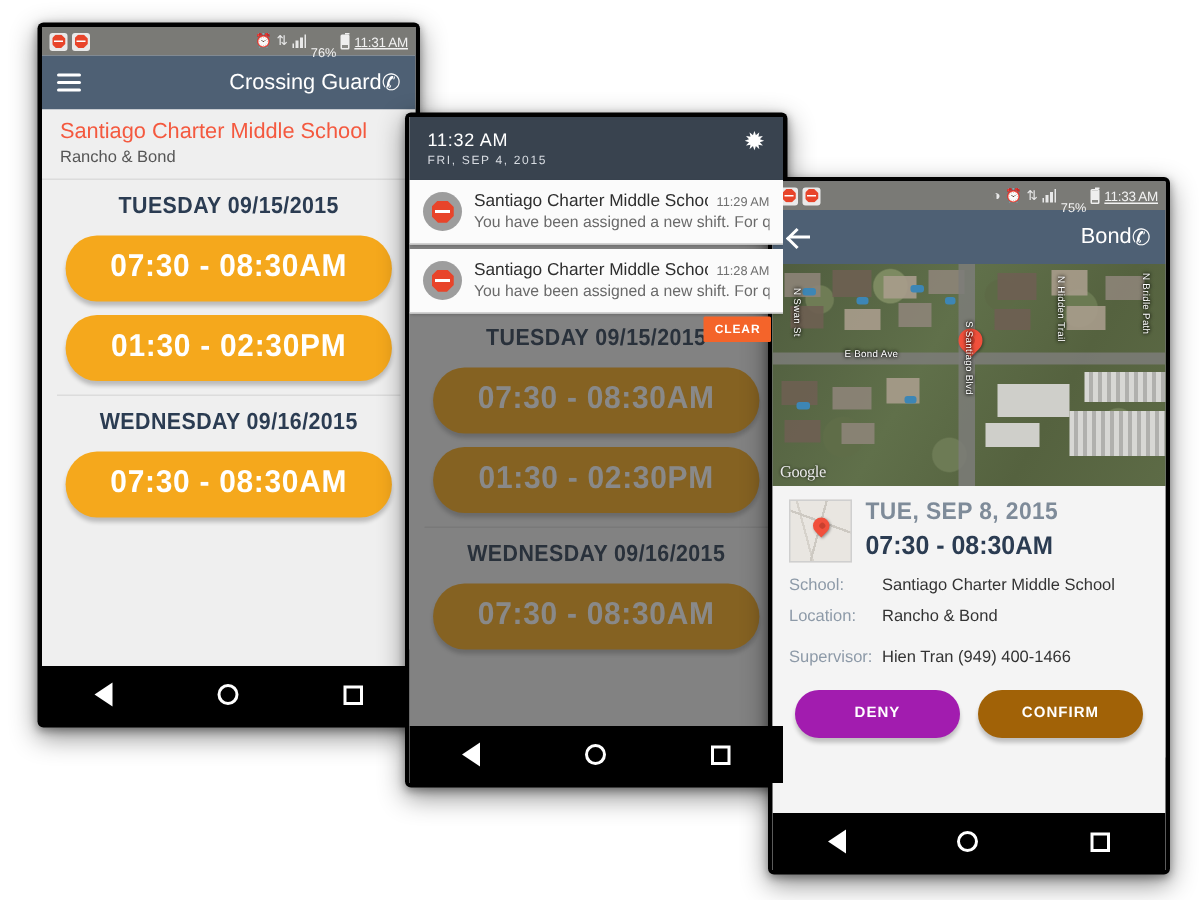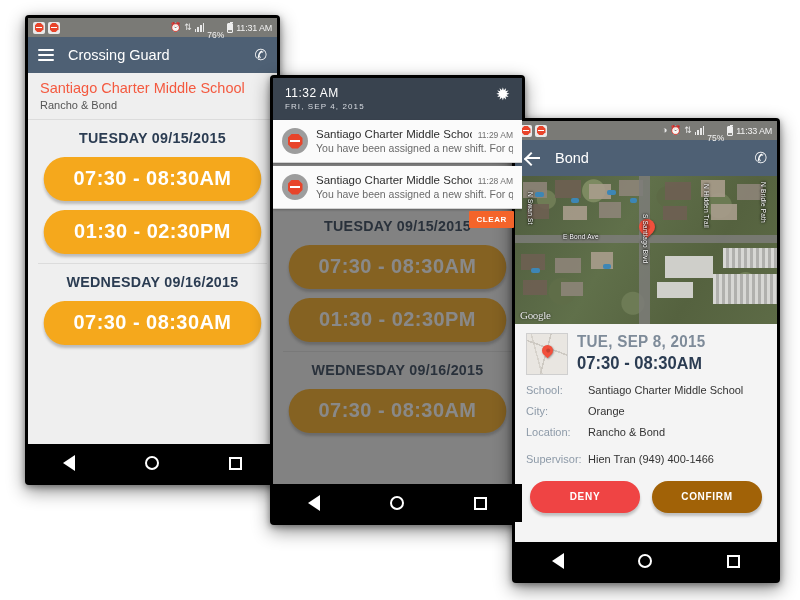--- a/index.html
+++ b/index.html
@@ -48,29 +48,29 @@
   .sb-ico { font-size: 9px; line-height: 1; color: #e8e8e8; display:inline-block; }
   .batt {
     width: 6px; height: 10px; border: 1px solid #eee; border-radius: 1px;
     position: relative; background: linear-gradient(#eee 78%, #8a8a86 78%);
   }
   .batt:before { content:""; position:absolute; top:-2px; left:1.5px; width:3px; height:1.5px; background:#eee; }
   .bars { display:inline-flex; align-items:flex-end; gap:1px; height:9px; }
   .bars b { display:block; width:1.6px; background:#e8e8e8; }
   .bars b:nth-child(1){height:3px}.bars b:nth-child(2){height:5px}
   .bars b:nth-child(3){height:7px}.bars b:nth-child(4){height:9px}
-  .sb-time { font-size: 9px; letter-spacing: -.2px; }
+  .sb-time { font-size: 9px; letter-spacing: -.2px; text-decoration: underline; }
   .sb-pct { font-size: 8.5px; margin-top: 15px; }
 
   
   .appbar {
     height: 36px; background: #4e6074; display: flex; align-items: center;
     padding: 0 10px; color: #fff;
   }
-  .appbar .title { font-size: 14.5px; margin-left: 14px; flex: 1; font-weight: 400; }
+  .appbar .title { font-size: 14.5px; margin-left: 14px; flex: 1; font-weight: 400; text-align: right; }
   .hamburger { width: 16px; display:flex; flex-direction:column; gap:3px; cursor:pointer; }
   .hamburger span { display:block; height: 2px; background:#fff; border-radius:1px; }
   .backarrow { width:16px; height:16px; position:relative; }
   .backarrow:before{
     content:""; position:absolute; left:1px; top:7px; width:14px; height:2px; background:#fff;
   }
   .backarrow:after{
     content:""; position:absolute; left:1px; top:4px; width:8px; height:8px;
     border-left:2px solid #fff; border-bottom:2px solid #fff; transform:rotate(45deg);
   }
@@ -210,21 +210,21 @@
   .drow { display:flex; margin-top:9px; font-size:11px; }
   .drow.gap { margin-top:15px; }
   .dlabel { color:#8d9aa8; width:62px; flex:0 0 62px; }
   .dval { color:#333; }
   .actions { display:flex; gap:12px; padding:16px 4px 13px; }
   .actbtn {
     flex:1; text-align:center; border-radius:22px; color:#fff;
     font-size:10px; font-weight:bold; letter-spacing:.7px; padding:10px 0 11px;
     box-shadow:0 3px 3px rgba(0,0,0,.22);
   }
-  .deny { background:#ef4444;text-align:center; }
+  .deny { background:#a21caf;text-align:center; }
   .confirm { background:#a16207; }
   .tmobile{
     position:absolute; left:0; right:0; bottom:3px; text-align:center;
     font-size:8px; color:rgba(255,255,255,.38); z-index:2;
   }
 </style>
 </head>
 <body>
 
 <div id="stage">
@@ -446,24 +446,20 @@
               <span>07:30 - 08:30</span><small>AM</small>
             </div>
           </div>
         </div>
 
         <div class="drow">
           <div class="dlabel">School:</div>
           <div class="dval">Santiago Charter Middle School</div>
         </div>
         <div class="drow">
-          <div class="dlabel">City:</div>
-          <div class="dval">Orange</div>
-        </div>
-        <div class="drow">
           <div class="dlabel">Location:</div>
           <div class="dval">Rancho &amp; Bond</div>
         </div>
         <div class="drow gap">
           <div class="dlabel">Supervisor:</div>
           <div class="dval">Hien Tran (949) 400-1466</div>
         </div>
 
         <div class="actions">
           <div class="actbtn deny">DENY</div>

